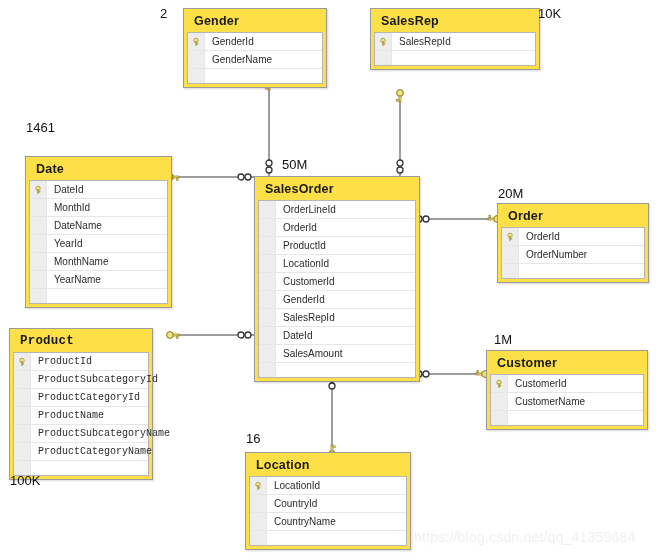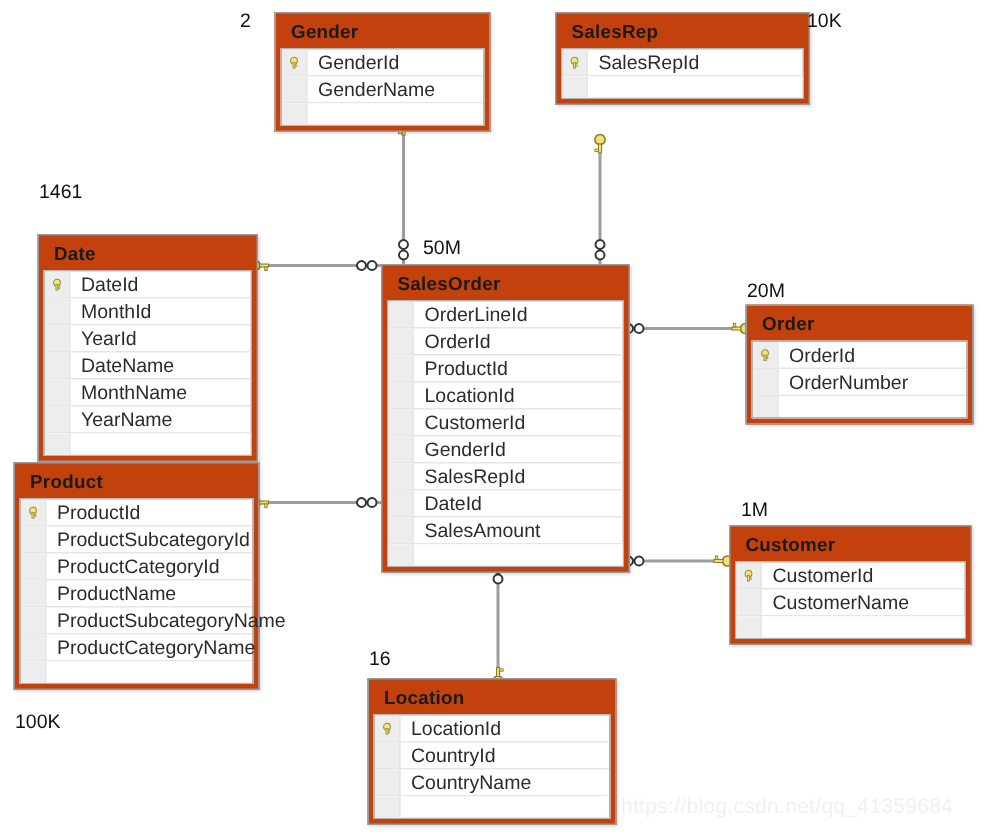--- a/index.html
+++ b/index.html
@@ -12,21 +12,21 @@
     width: 666px;
     height: 560px;
     background: #ffffff;
     font-family: "Liberation Sans", sans-serif;
     overflow: hidden;
   }
 
   
   .table-box {
     position: absolute;
-    background: #c2410c;
+    background: #fde047;
     border: 1px solid #9a9a9a;
     box-sizing: border-box;
     padding: 3px;
     box-shadow: 1px 1px 2px rgba(0,0,0,0.16);
     z-index: 5;
   }
   .table-title {
     font-size: 12.5px;
     font-weight: bold;
     color: #1a1a1a;
@@ -55,21 +55,21 @@
     min-width: 17px;
     height: 100%;
     background: #ededed;
     border-right: 1px solid #e6e6e6;
     box-sizing: border-box;
     display: flex;
     align-items: center;
     justify-content: center;
   }
   .field-name {
-    font-size: 13px;
+    font-size: 10px;
     color: #2b2b2b;
     padding-left: 7px;
     white-space: nowrap;
     line-height: 10px;
   }
   .filler-row {
     height: 14px;
     background: #ffffff;
   }
 
@@ -290,25 +290,25 @@
           </svg>
         </div>
         <div class="field-name">DateId</div>
       </div>
       <div class="field-row">
         <div class="field-gutter"></div>
         <div class="field-name">MonthId</div>
       </div>
       <div class="field-row">
         <div class="field-gutter"></div>
+        <div class="field-name">DateName</div>
+      </div>
+      <div class="field-row">
+        <div class="field-gutter"></div>
         <div class="field-name">YearId</div>
-      </div>
-      <div class="field-row">
-        <div class="field-gutter"></div>
-        <div class="field-name">DateName</div>
       </div>
       <div class="field-row">
         <div class="field-gutter"></div>
         <div class="field-name">MonthName</div>
       </div>
       <div class="field-row">
         <div class="field-gutter"></div>
         <div class="field-name">YearName</div>
       </div>
       <div class="field-row filler-row">
@@ -381,21 +381,21 @@
         <div class="field-gutter"></div>
         <div class="field-name">OrderNumber</div>
       </div>
       <div class="field-row filler-row">
         <div class="field-gutter"></div>
         <div class="field-name"></div>
       </div>
     </div>
   </div>
 
-  <div class="table-box" style="left:9px; top:308px; width:164px;">
+  <div class="table-box" style="left:9px; top:328px; width:144px;font-family:Liberation Mono, monospace;">
     <div class="table-title">Product</div>
     <div class="table-fields">
       <div class="field-row">
         <div class="field-gutter">
           <svg class="key-icon" viewBox="0 0 16 16">
             <circle cx="8" cy="5.5" r="3.6" fill="#f0e487" stroke="#9a8a2a" stroke-width="1.1"></circle>
             <rect x="6.9" y="7.5" width="2.2" height="6" fill="#f0e487" stroke="#9a8a2a" stroke-width="0.9"></rect>
             <rect x="9.1" y="10" width="2" height="1.5" fill="#f0e487" stroke="#9a8a2a" stroke-width="0.7"></rect>
           </svg>
         </div>

